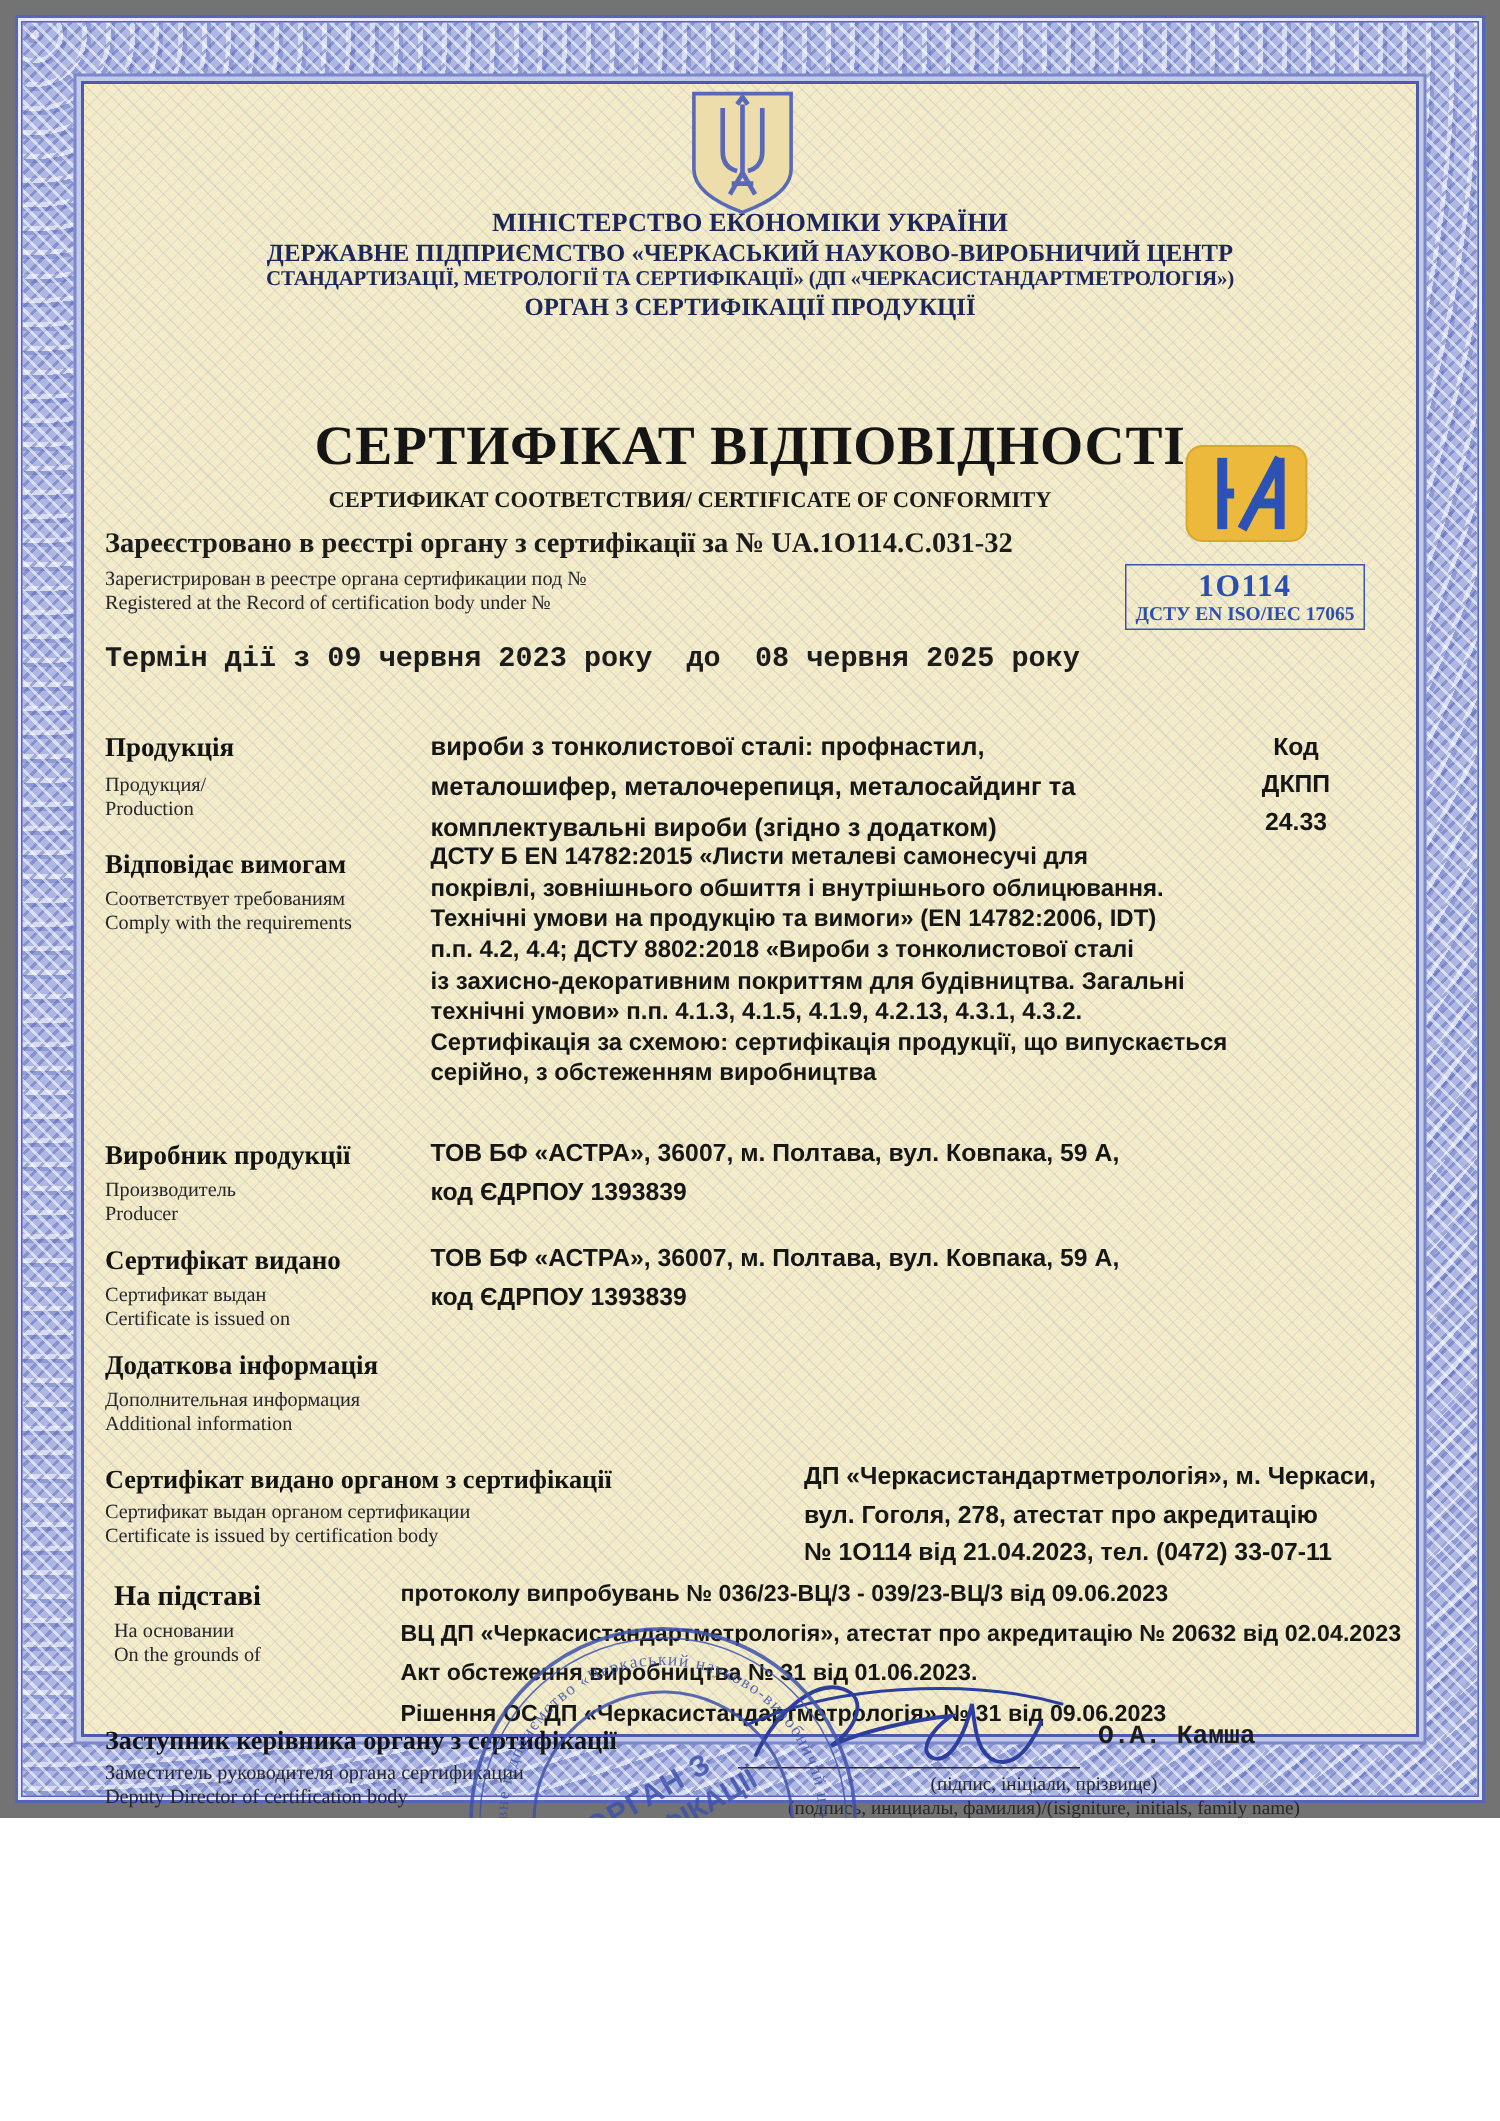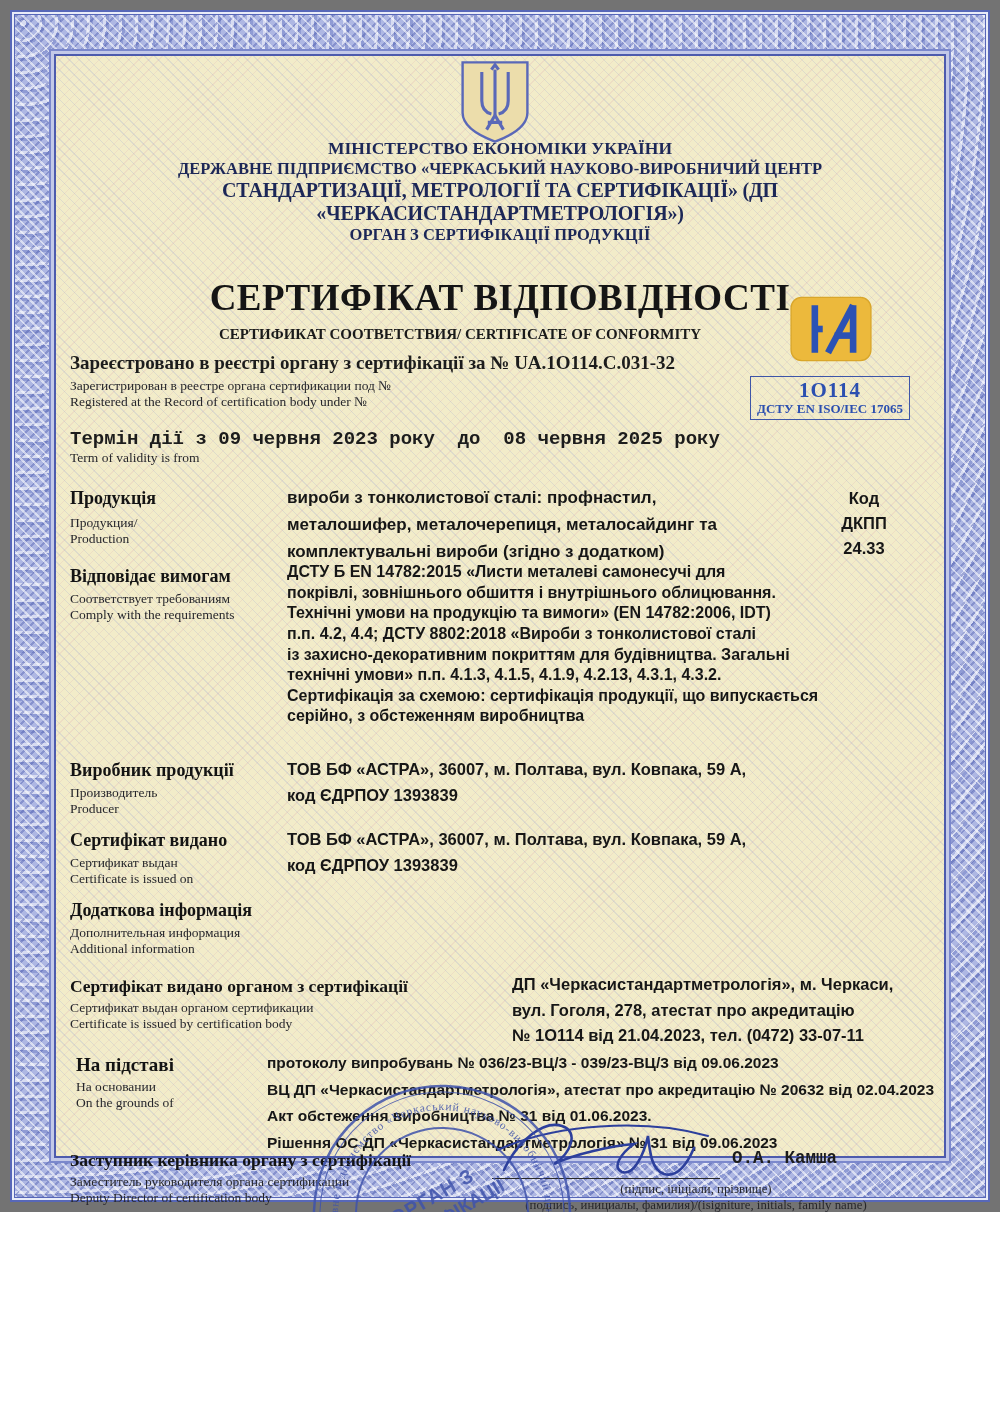--- a/index.html
+++ b/index.html
@@ -23,21 +23,21 @@
   .ctr{text-align:center;width:100%;left:0;}
   .navy{color:#1c2757;}
   .serifb{font-family:"Liberation Serif",serif;font-weight:bold;}
   .sans{font-family:Liberation Mono, monospace;}
   .val{font-family:"Liberation Sans",sans-serif;font-weight:bold;font-size:16.5px;
        line-height:1.6;white-space:pre-line;color:#161616;}
   .label-ua{font-family:"Liberation Serif",serif;font-weight:bold;font-size:18px;color:#131313;}
   .label-sub{font-family:"Liberation Serif",serif;font-size:13.5px;line-height:1.22;color:#26262b;}
   .hline1{font-size:17.5px;}
   .hline2{font-size:16.5px;}
-  .hline3{font-size:20px;letter-spacing:-0.2px;}
+  .hline3{font-size:14px;letter-spacing:-0.2px;}
   .hline4{font-size:16.5px;}
   .title-main{font-size:37px;letter-spacing:.5px;color:#151515;}
   .title-sub{font-size:15px;color:#1a1a1a;}
   .reg-ua{font-size:19px;}
   .blue{color:#2b4fb0;}
   .acc-box{border:1.5px solid #3d55a8;text-align:center;padding:2px 4px;}
   .acc-num{font-size:21px;letter-spacing:1px;line-height:1.05;}
   .acc-std{font-size:13px;line-height:1.2;}
   .footer-line{font-size:15px;line-height:21px;color:#191919;white-space:nowrap;}
   .footer-line a{color:#191919;text-decoration:underline;}
@@ -95,21 +95,20 @@
     </div>
 
     <div class="abs" style="left:14px;top:296px;">
       <div class="serifb reg-ua">Зареєстровано в реєстрі органу з сертифікації за № UA.1О114.С.031-32</div>
       <div class="label-sub" style="margin-top:4px;">Зарегистрирован в реестре органа сертификации под №</div>
       <div class="label-sub">Registered at the Record of certification body under №</div>
     </div>
 
     <div class="abs" style="left:14px;top:372px;">
       <div class="sans" style="font-weight:bold;font-size:19px;white-space:pre-wrap;">Термін дії з 09 червня 2023 року  до  08 червня 2025 року</div>
-      <div class="label-sub">Term of validity is from</div>
     </div>
 
     <div class="abs" style="left:14px;top:432px;">
       <div class="label-ua">Продукція</div>
       <div class="label-sub" style="margin-top:6px;">Продукция/</div>
       <div class="label-sub">Production</div>
     </div>
     <div class="abs val" style="left:231px;top:428px;width:500px;font-size:17px;">вироби з тонколистової сталі: профнастил,
 металошифер, металочерепиця, металосайдинг та
 комплектувальні вироби (згідно з додатком)</div>
@@ -153,21 +152,21 @@
       <div class="label-ua">Додаткова інформація</div>
       <div class="label-sub" style="margin-top:4px;">Дополнительная информация</div>
       <div class="label-sub">Additional information</div>
     </div>
 
     <div class="abs" style="left:14px;top:920px;">
       <div class="label-ua" style="font-size:17.5px;">Сертифікат видано органом з сертифікації</div>
       <div class="label-sub" style="margin-top:3px;">Сертификат выдан органом сертификации</div>
       <div class="label-sub">Certificate is issued by certification body</div>
     </div>
-    <div class="abs val" style="left:456px;top:916px;width:430px;line-height:1.55;">ДП «Черкасистандартметрологія», м. Черкаси,
+    <div class="abs val" style="left:480px;top:916px;width:430px;line-height:1.55;">ДП «Черкасистандартметрологія», м. Черкаси,
 вул. Гоголя, 278, атестат про акредитацію
 № 1О114 від 21.04.2023, тел. (0472) 33-07-11</div>
 
     <div class="abs" style="left:20px;top:998px;">
       <div class="label-ua" style="font-size:19px;">На підставі</div>
       <div class="label-sub" style="margin-top:3px;">На основании</div>
       <div class="label-sub">On the grounds of</div>
     </div>
     <div class="abs val" style="left:211px;top:994px;width:682px;font-size:15.5px;line-height:1.72;">протоколу випробувань № 036/23-ВЦ/3 - 039/23-ВЦ/3 від 09.06.2023
 ВЦ ДП «Черкасистандартметрологія», атестат про акредитацію № 20632 від 02.04.2023

